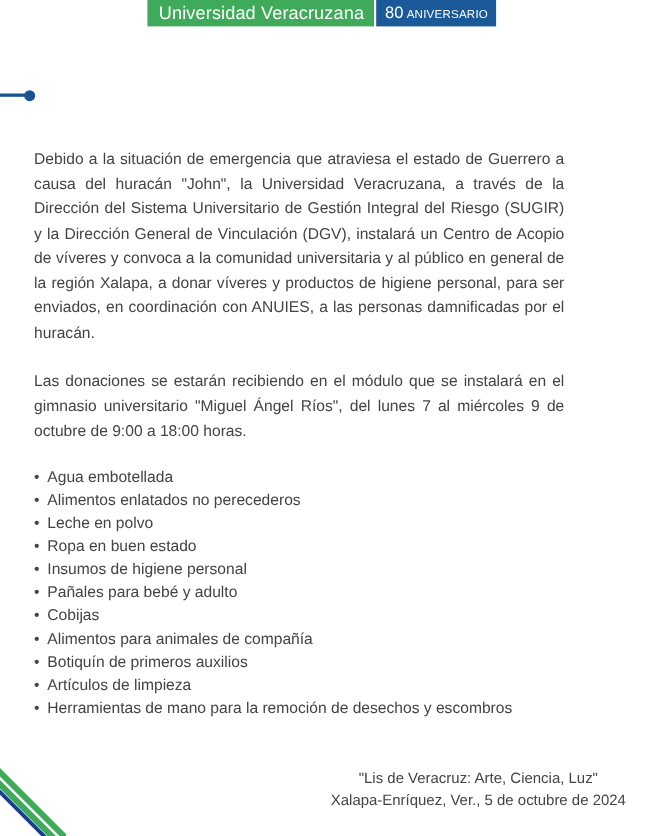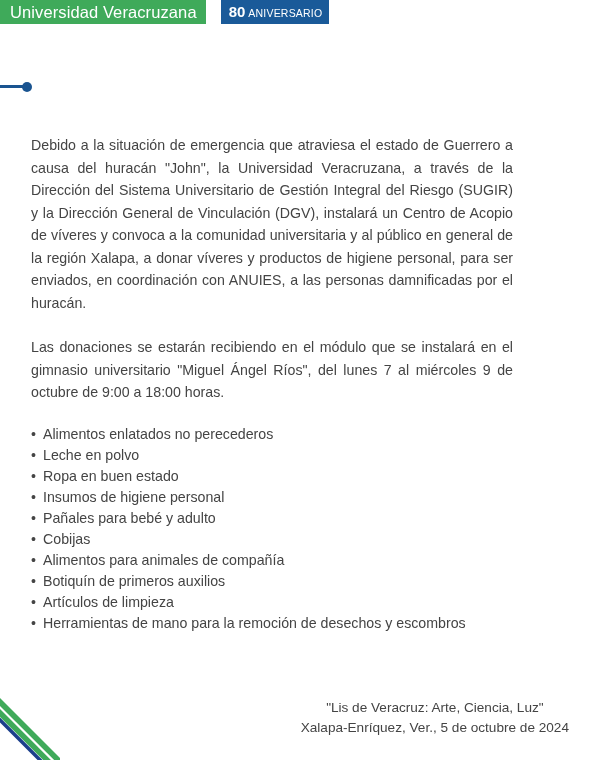--- a/index.html
+++ b/index.html
@@ -16,23 +16,22 @@
   }
 
   
   .header-bar {
     position: absolute;
     top: 0;
     left: 0;
     width: 585px;
     height: 26px;
     display: flex;
-    justify-content: flex-start;
+    justify-content: center;
     align-items: stretch;
-    gap: 13px;
   }
   .brand-green {
     background: #3faa5a;
     color: #ffffff;
     font-size: 16.5px;
     letter-spacing: 0.1px;
     display: flex;
     align-items: center;
     padding: 0 9px 0 10px;
     height: 24px;
@@ -45,21 +44,21 @@
     height: 24px;
     box-sizing: border-box;
     display: flex;
     align-items: baseline;
     padding: 0 7px 0 8px;
     margin-left: 2px;
     gap: 3px;
   }
   .brand-blue .num {
     font-size: 15px;
-    font-weight: bold;
+    font-weight: normal;
     line-height: 24px;
   }
   .brand-blue .word {
     font-size: 10.5px;
     letter-spacing: 0.2px;
     line-height: 24px;
   }
 
   
   .title-row {
@@ -189,20 +188,21 @@
   <span class="title-marker">
     <span class="bar"></span>
     <span class="dot"></span>
   </span>
 </div>
 
 <div class="content">
   <p class="para">Debido a la situación de emergencia que atraviesa el estado de Guerrero a causa del huracán "John", la Universidad Veracruzana, a través de la Dirección del Sistema Universitario de Gestión Integral del Riesgo (SUGIR) y la Dirección General de Vinculación (DGV),  instalará un Centro de Acopio de víveres y convoca a la comunidad universitaria y al público en general de la región Xalapa, a donar víveres y  productos de higiene personal, para ser enviados, en coordinación con ANUIES, a las personas damnificadas por el huracán.</p>
   <p class="para last-para">Las donaciones se estarán recibiendo en el módulo que se instalará en el gimnasio universitario "Miguel Ángel Ríos", del lunes 7 al miércoles 9 de octubre de 9:00 a 18:00 horas.</p>
   <ul class="donation-list">
+    <li>Agua embotellada</li>
     <li>Alimentos enlatados no perecederos</li>
     <li>Leche en polvo</li>
     <li>Ropa en buen estado</li>
     <li>Insumos de higiene personal</li>
     <li>Pañales para bebé y adulto</li>
     <li>Cobijas</li>
     <li>Alimentos para animales de compañía</li>
     <li>Botiquín de primeros auxilios</li>
     <li>Artículos de limpieza</li>
     <li>Herramientas de mano para la remoción de desechos y escombros</li>

